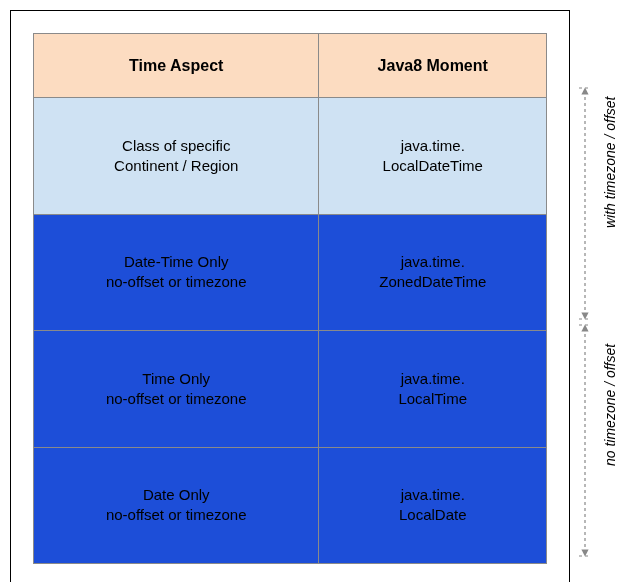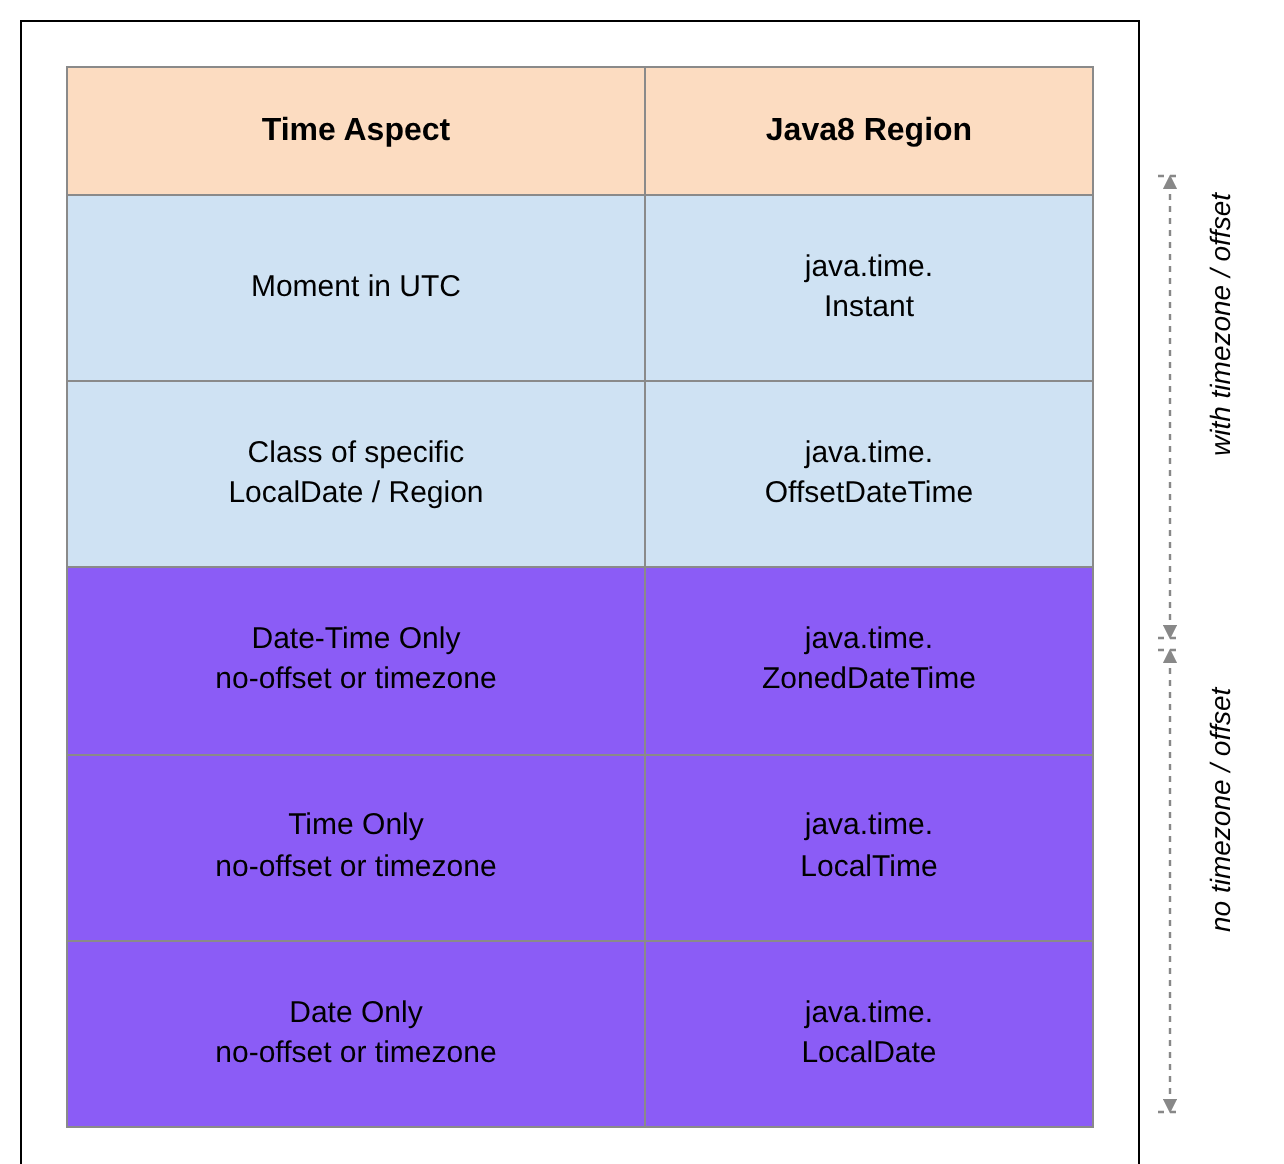--- a/index.html
+++ b/index.html
@@ -32,21 +32,21 @@
     line-height: 1.35;
     padding: 6px 4px;
   }
   .table th {
     background: #fcdcc1;
     font-weight: bold;
     height: 64px;
     font-size: 16px;
   }
   .row-blue td { background: #cfe2f3; height: 79px; }
-  .row-yellow td { background: #8b5cf6; height: 79px; }
+  .row-yellow td { background: #1d4ed8; height: 79px; }
   .cell-line { display: block; }
 
   .bracket {
     position: absolute;
     left: 575px;
     width: 60px;
   }
   .bracket-top { top: 85px; height: 237px; }
   .bracket-bottom { top: 322px; height: 237px; }
 
@@ -67,42 +67,32 @@
   .label-bottom { top: 438px; }
 </style>
 </head>
 <body>
 
 <div class="frame">
   <table class="table">
     <thead>
       <tr>
         <th>Time Aspect</th>
-        <th>Java8 Region</th>
+        <th>Java8 Moment</th>
       </tr>
     </thead>
     <tbody>
       <tr class="row-blue">
         <td>
-          <span class="cell-line">Moment in UTC</span>
-
+          <span class="cell-line">Class of specific</span>
+          <span class="cell-line">Continent / Region</span>
         </td>
         <td>
           <span class="cell-line">java.time.</span>
-          <span class="cell-line">Instant</span>
-        </td>
-      </tr>
-      <tr class="row-blue">
-        <td>
-          <span class="cell-line">Class of specific</span>
-          <span class="cell-line">LocalDate / Region</span>
-        </td>
-        <td>
-          <span class="cell-line">java.time.</span>
-          <span class="cell-line">OffsetDateTime</span>
+          <span class="cell-line">LocalDateTime</span>
         </td>
       </tr>
       <tr class="row-yellow">
         <td>
           <span class="cell-line">Date-Time Only</span>
           <span class="cell-line">no-offset or timezone</span>
         </td>
         <td>
           <span class="cell-line">java.time.</span>
           <span class="cell-line">ZonedDateTime</span>

